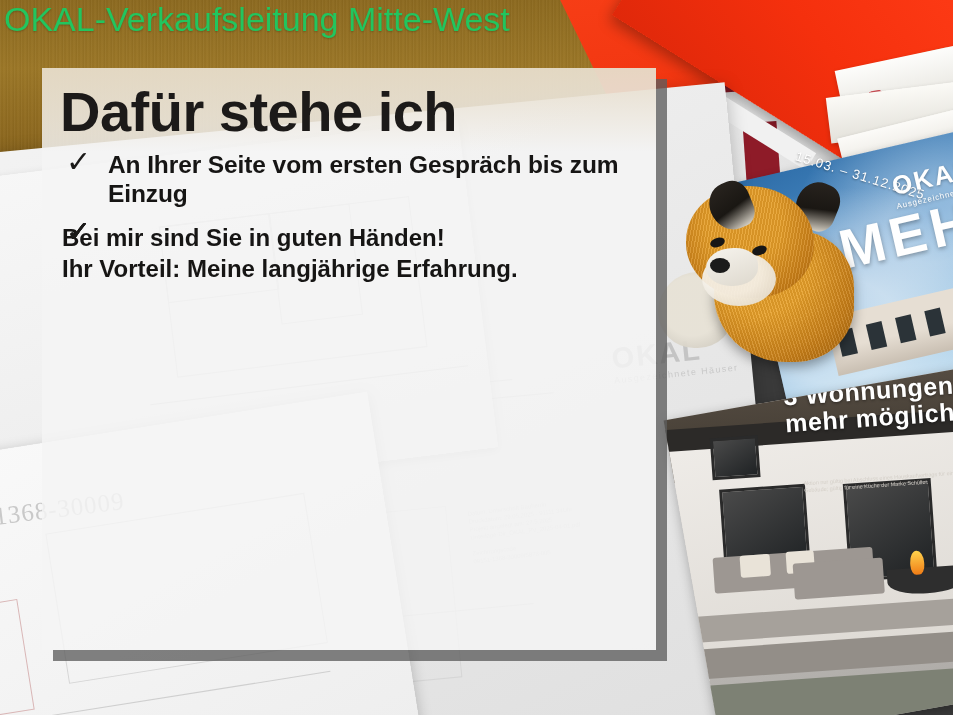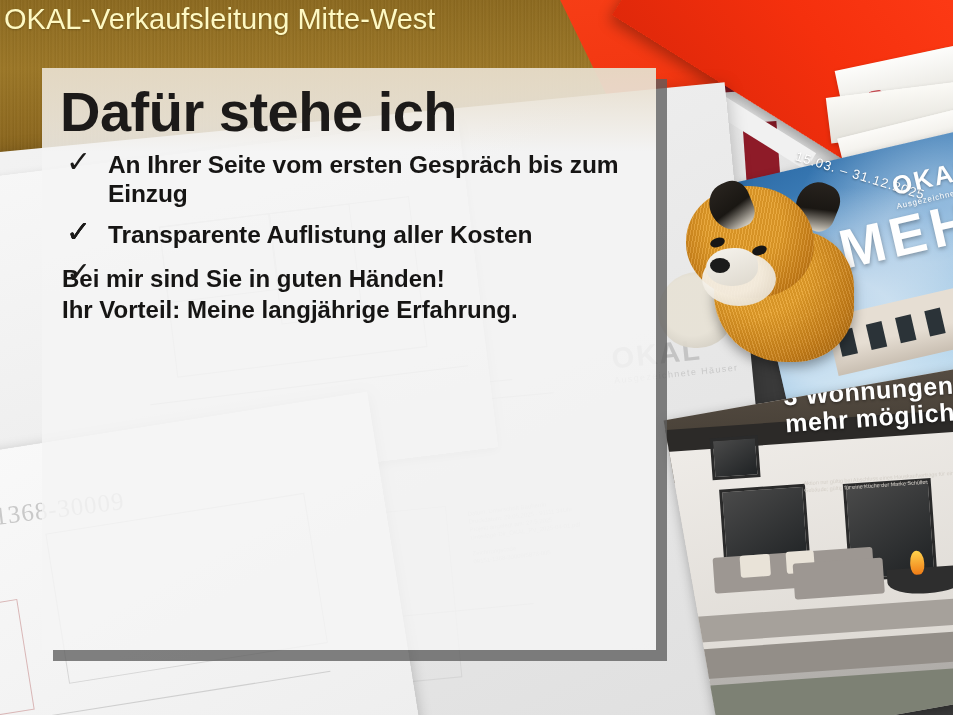--- a/index.html
+++ b/index.html
@@ -242,21 +242,21 @@
 
   .closing{
     margin-top:14px;padding:0 8px 0 2px;
     font-size:24px;line-height:31px;font-weight:bold;color:#161514;
   }
   .closing span{display:block;}
 
   
   .wm-caption{
     position:absolute;left:4px;top:2px;
-    font-size:29px;line-height:34px;color:#fef9c3;
+    font-size:34px;line-height:34px;color:#22c55e;
     letter-spacing:0px;white-space:nowrap;
     text-shadow:0 1px 2px rgba(0,0,0,.22);
     pointer-events:none;
   }
 </style>
 </head>
 <body>
 
 <div class="stage">
 
@@ -383,21 +383,20 @@
           <span>An Ihrer Seite vom ersten Gespräch bis zum Einzug</span>
         </li>
         <li>
           <span class="tick">✓</span>
         </li>
         <li>
           <span class="tick">✓</span>
         </li>
         <li>
           <span class="tick">✓</span>
-          <span>Transparente Auflistung aller Kosten</span>
         </li>
         <li>
           <span class="tick">✓</span>
         </li>
       </ul>
 
       <div class="closing">
         <span>Bei mir sind Sie in guten Händen!</span>
         <span>Ihr Vorteil: Meine langjährige Erfahrung.</span>
       </div>

